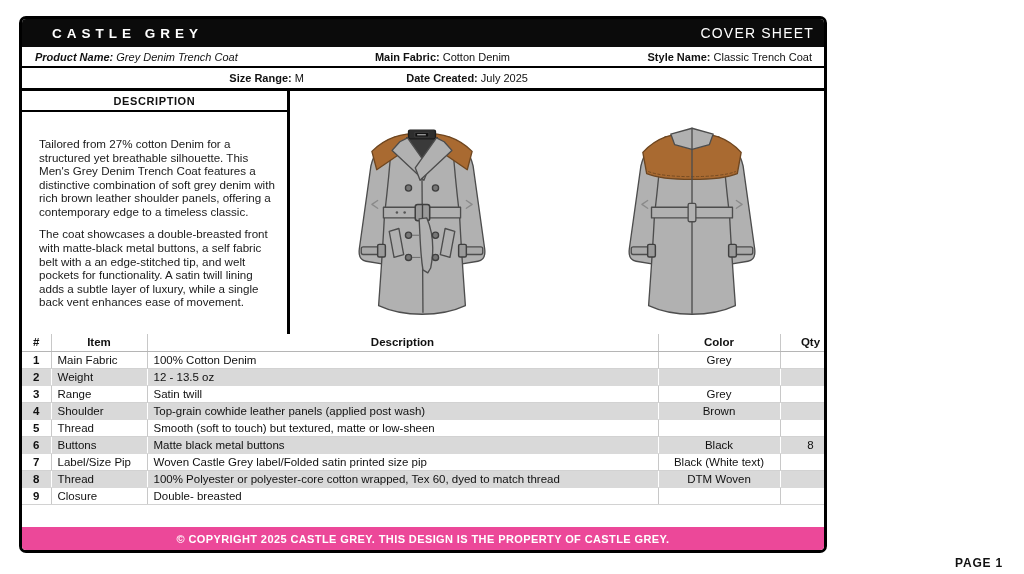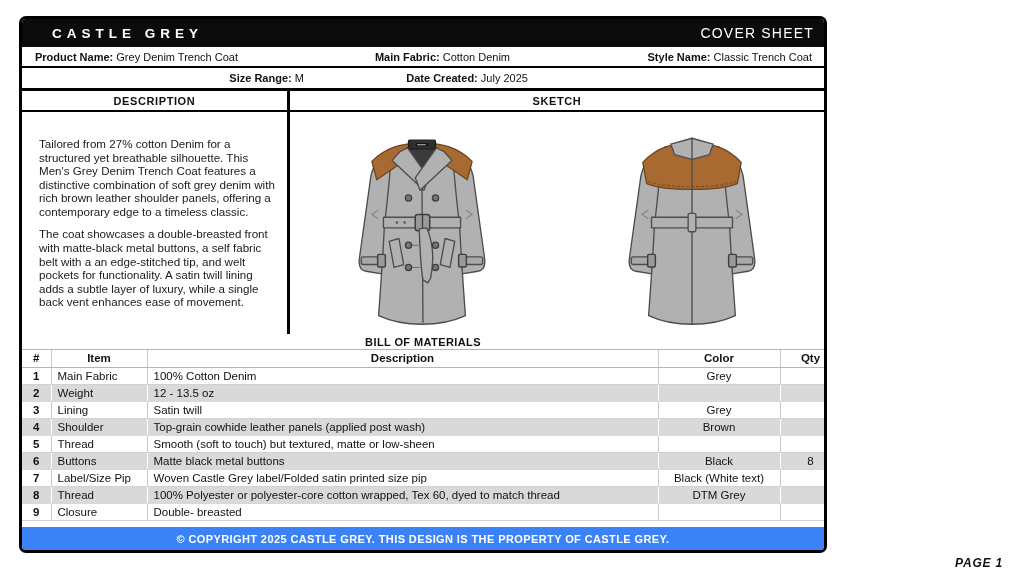--- a/index.html
+++ b/index.html
@@ -46,21 +46,21 @@
   .info-row1 {
     height: 21px;
     display: flex;
     align-items: center;
     border-bottom: 2px solid #000;
     font-size: 11px;
     flex: 0 0 auto;
   }
   .info-cell { white-space: nowrap; }
   .info-cell b { font-weight: bold; }
-  .cell-product { flex: 0 0 44%; padding-left: 13px; text-align: left; }
+  .cell-product { flex: 0 0 44%; padding-left: 13px; text-align: left; font-style: italic; }
   .cell-fabric  { flex: 0 0 31%; text-align: left; }
   .cell-style   { flex: 1; text-align: right; padding-right: 12px; }
   .info-row2 {
     height: 23px;
     position: relative;
     border-bottom: 3px solid #000;
     font-size: 11px;
     flex: 0 0 auto;
   }
   .info-row2 .pos {
@@ -157,38 +157,37 @@
   td.c-num  { text-align: center; font-weight: bold; }
   td.c-item { text-align: left; }
   td.c-desc { text-align: left; }
   td.c-color{ text-align: center; }
   td.c-qty  { text-align: center; }
   td.c-sup  { text-align: center; }
   
   .footbar {
     margin-top: auto;
     height: 23px;
-    background: #3b82f6;
+    background: #ec4899;
     color: #fff;
     display: flex;
     align-items: center;
     justify-content: center;
     font-weight: bold;
     font-size: 11px;
     letter-spacing: 0.4px;
     flex: 0 0 auto;
   }
   .page-num {
     position: absolute;
     right: 21px;
     top: 556px;
     font-weight: bold;
     font-size: 12px;
     letter-spacing: 0.8px;
-    font-style: italic;
   }
 </style>
 </head>
 <body>
 
 <div class="sheet">
 
   <div class="topbar">
     <span class="brand">CASTLE GREY</span>
     <span class="sheet-type">COVER SHEET</span>
@@ -207,21 +206,20 @@
 
   <div class="main">
     <div class="panel-desc">
       <div class="panel-title">DESCRIPTION</div>
       <div class="desc-body">
         <p>Tailored from 27% cotton Denim for a structured yet breathable silhouette. This Men's Grey Denim Trench Coat features a distinctive combination of soft grey denim with rich brown leather shoulder panels, offering a contemporary edge to a timeless classic.</p>
         <p>The coat showcases a double-breasted front with matte-black metal buttons, a self fabric belt with a an edge-stitched tip, and welt pockets for functionality. A satin twill lining adds a subtle layer of luxury, while a single back vent enhances ease of movement.</p>
       </div>
     </div>
     <div class="panel-sketch">
-      <div class="panel-title">SKETCH</div>
       <div class="sketch-body">
 
         <svg width="182" height="214" viewBox="0 0 180 222" stroke-linejoin="round" stroke-linecap="round">
           <g stroke="#4d4d4d" stroke-width="1.4" fill="#b1b1b1">
 
             <path d="M58,34 C46,38 40,47 37,60 L25,146 C24,154 26,158 32,159 L50,162 C56,163 58,159 59,152 L64,100 L66,56 Z"></path>
             <path d="M122,34 C134,38 140,47 143,60 L155,146 C156,154 154,158 148,159 L130,162 C124,163 122,159 121,152 L116,100 L114,56 Z"></path>
 
             <path d="M62,30 L118,30 L122,40 C124,70 127,95 129,112 C131,152 134,190 135,205 C120,212 101,214 90,214 C79,214 60,212 45,205 C46,190 49,152 51,112 C53,95 56,70 58,40 Z"></path>
 
@@ -294,21 +292,20 @@
 
             <path d="M44,96 L38,100 L44,104" fill="none" stroke="#8a8a8a"></path>
             <path d="M136,96 L142,100 L136,104" fill="none" stroke="#8a8a8a"></path>
           </g>
         </svg>
 
       </div>
     </div>
   </div>
 
-  <div class="bom-title">BILL OF MATERIALS</div>
   <table class="bom">
     <colgroup>
       <col style="width:29px">
         <col style="width:96px">
         <col style="width:511px">
       <col style="width:122px">
         <col style="width:61px">
         <col style="width:161px">
     </colgroup>
     <thead>
@@ -333,21 +330,21 @@
         <tr class="stripe">
           <td class="c-num">2</td>
           <td class="c-item">Weight</td>
           <td class="c-desc">12 - 13.5 oz</td>
           <td class="c-color"></td>
           <td class="c-qty"></td>
           <td class="c-sup"></td>
         </tr>
         <tr>
           <td class="c-num">3</td>
-          <td class="c-item">Lining</td>
+          <td class="c-item">Range</td>
           <td class="c-desc">Satin twill</td>
           <td class="c-color">Grey</td>
           <td class="c-qty"></td>
           <td class="c-sup"></td>
         </tr>
         <tr class="stripe">
           <td class="c-num">4</td>
           <td class="c-item">Shoulder</td>
           <td class="c-desc">Top-grain cowhide leather panels (applied post wash)</td>
           <td class="c-color">Brown</td>
@@ -375,21 +372,21 @@
           <td class="c-item">Label/Size Pip</td>
           <td class="c-desc">Woven Castle Grey label/Folded satin printed size pip</td>
           <td class="c-color">Black (White text)</td>
           <td class="c-qty"></td>
           <td class="c-sup"></td>
         </tr>
         <tr class="stripe">
           <td class="c-num">8</td>
           <td class="c-item">Thread</td>
           <td class="c-desc">100% Polyester or polyester-core cotton wrapped, Tex 60, dyed to match thread</td>
-          <td class="c-color">DTM Grey</td>
+          <td class="c-color">DTM Woven</td>
           <td class="c-qty"></td>
           <td class="c-sup"></td>
         </tr>
         <tr>
           <td class="c-num">9</td>
           <td class="c-item">Closure</td>
           <td class="c-desc">Double- breasted</td>
           <td class="c-color"></td>
           <td class="c-qty"></td>
           <td class="c-sup"></td>

